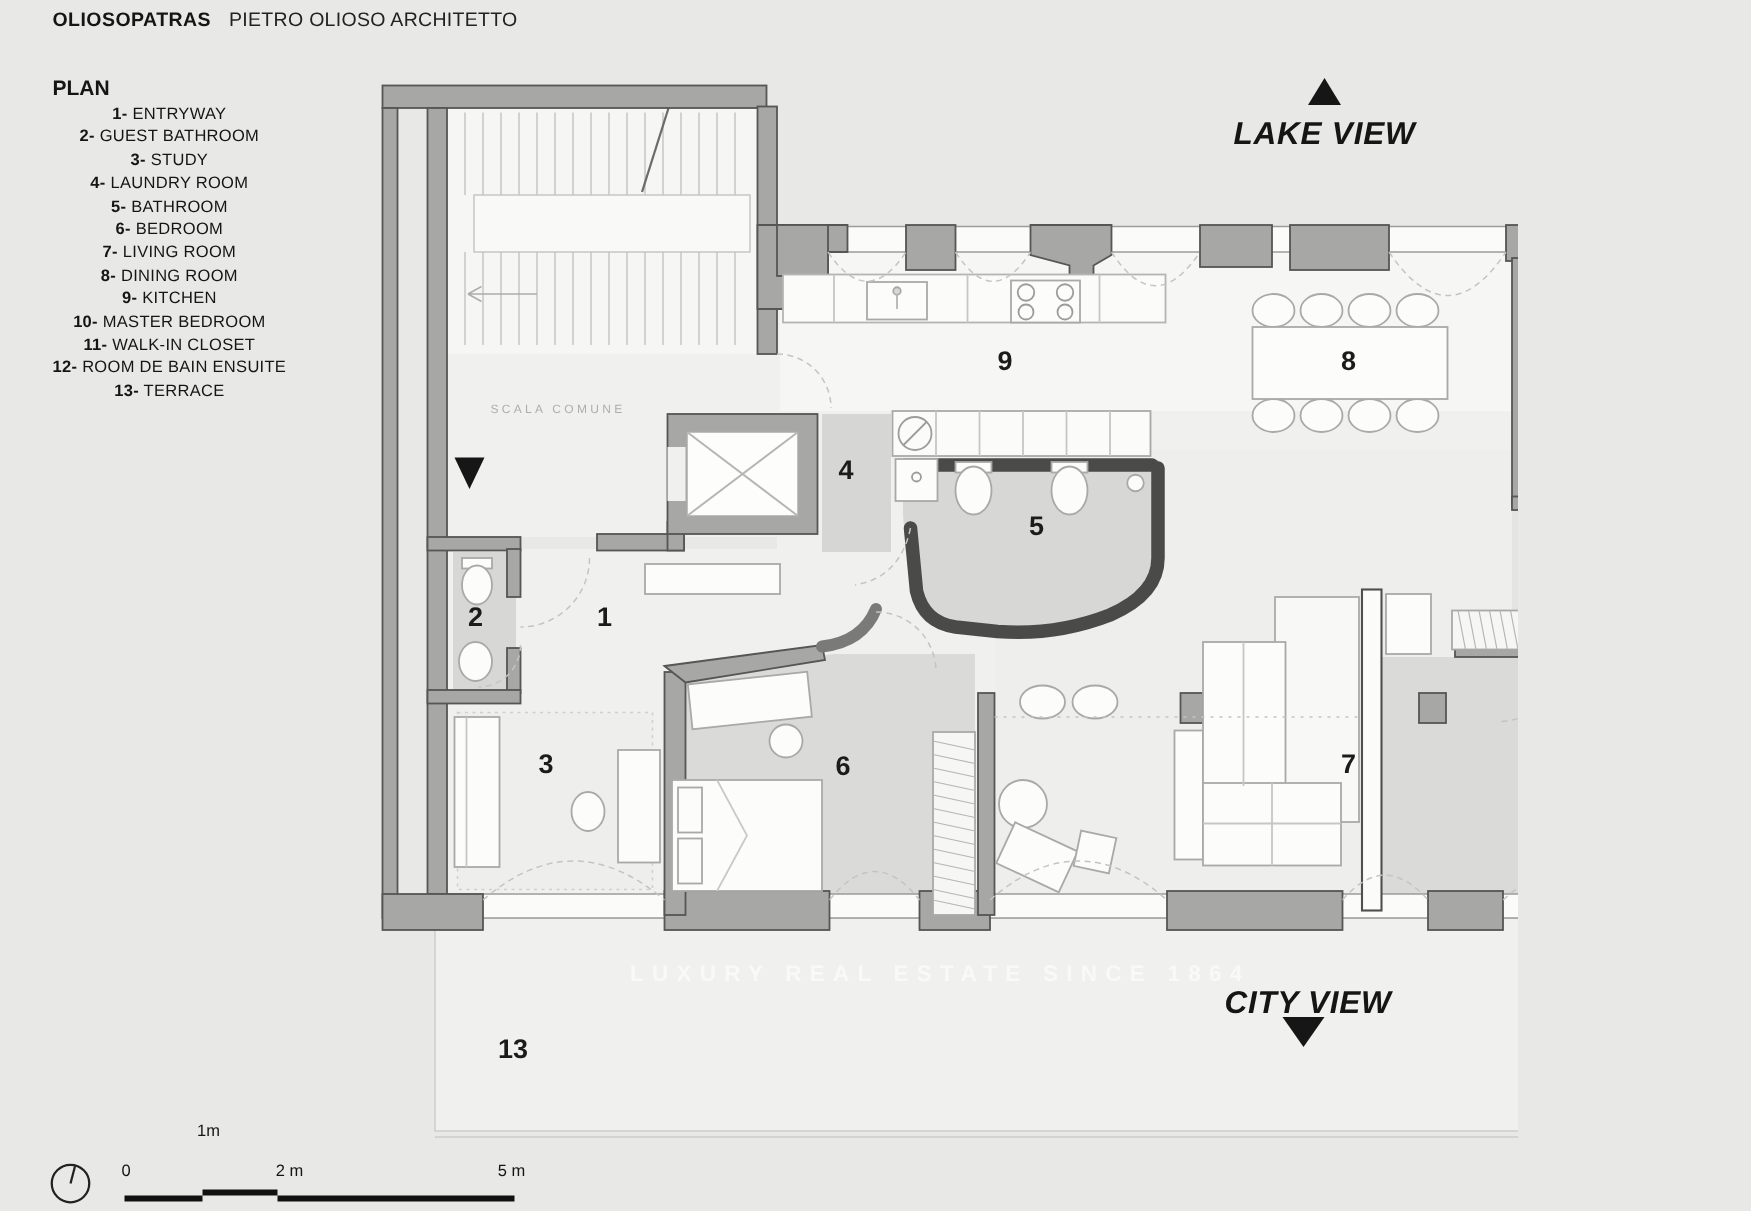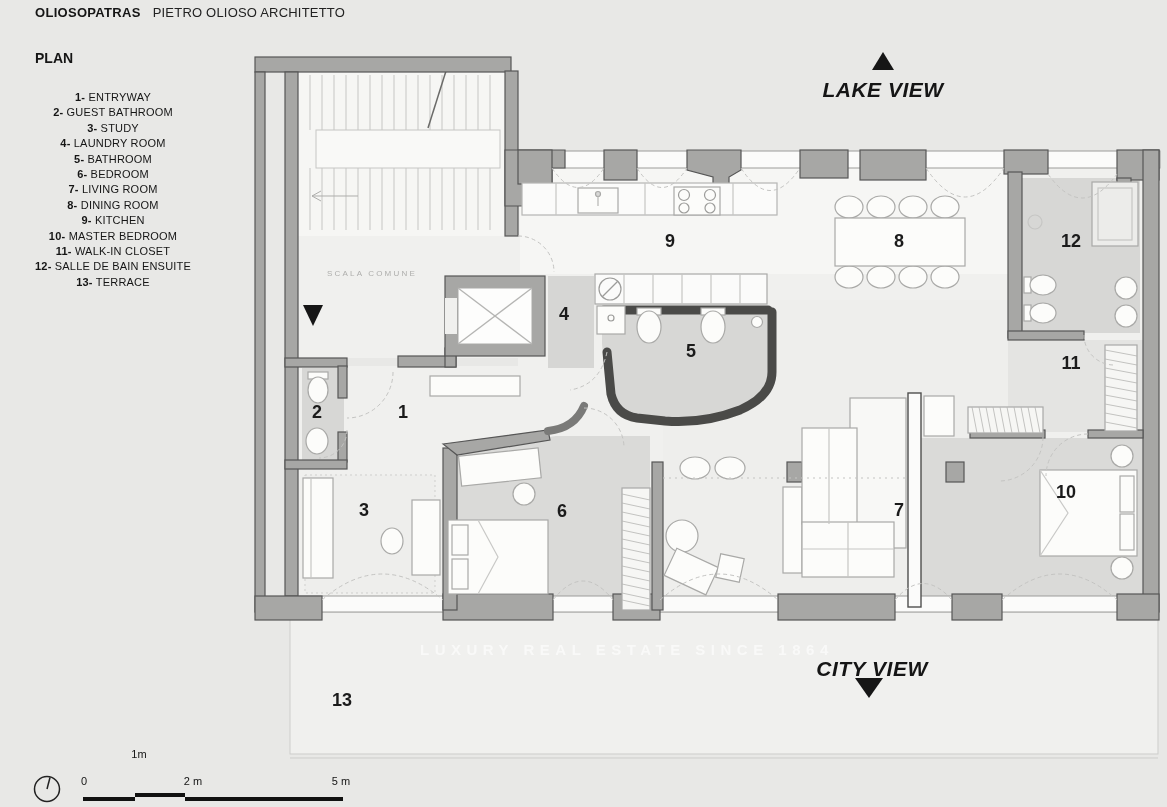--- a/index.html
+++ b/index.html
@@ -1,24 +1,24 @@
 <!DOCTYPE html>
 <html><head>
 <meta charset="utf-8">
 <style>
   html,body{margin:0;padding:0;background:#e8e8e6;}
-  .stage{position:relative;width:1167px;height:807px;background:#e8e8e6;overflow:hidden;
+  .stage{position:relative;width:1012px;height:807px;background:#e8e8e6;overflow:hidden;
          font-family:"Liberation Sans",sans-serif;color:#151515;}
   
   .header{position:absolute;left:35px;top:5px;font-size:13px;white-space:nowrap;z-index:5;}
   .brand{font-weight:bold;letter-spacing:.3px;}
   .studio{margin-left:12px;letter-spacing:.2px;color:#222;}
   
   .legend{position:absolute;left:35px;top:50px;z-index:5;}
-  .legend-title{font-size:14px;font-weight:bold;margin-bottom:24px;}
+  .legend-title{font-size:14px;font-weight:bold;margin-bottom:3px;}
   .legend-item{font-size:11px;line-height:15.4px;letter-spacing:.2px;white-space:nowrap;text-align:center;}
   .legend-item .num{font-weight:bold;}
   
   svg.plan{position:absolute;left:0;top:0;z-index:1;}
   
   .wm-title{position:absolute;left:345px;top:562px;z-index:3;font-family:"Liberation Serif",serif;
             font-size:64px;letter-spacing:28px;color:rgba(255,255,255,.55);white-space:nowrap;}
   .wm-sub{position:absolute;left:420px;top:641px;z-index:3;font-size:15px;font-weight:bold;
           letter-spacing:5.5px;color:rgba(255,255,255,.6);white-space:nowrap;}
   
@@ -78,21 +78,21 @@
         <div class="legend-item">
         <span class="num">9-</span> <span>KITCHEN</span>
       </div>
         <div class="legend-item">
         <span class="num">10-</span> <span>MASTER BEDROOM</span>
       </div>
         <div class="legend-item">
         <span class="num">11-</span> <span>WALK-IN CLOSET</span>
       </div>
         <div class="legend-item">
-        <span class="num">12-</span> <span>SALLE DE BAIN ENSUITE</span>
+        <span class="num">12-</span> <span>ROOM DE BAIN ENSUITE</span>
       </div>
         <div class="legend-item">
         <span class="num">13-</span> <span>TERRACE</span>
       </div>
       </div>
   </div>
 
   <svg class="plan" width="1167" height="807" viewBox="0 0 1167 807">
 
     <g>

